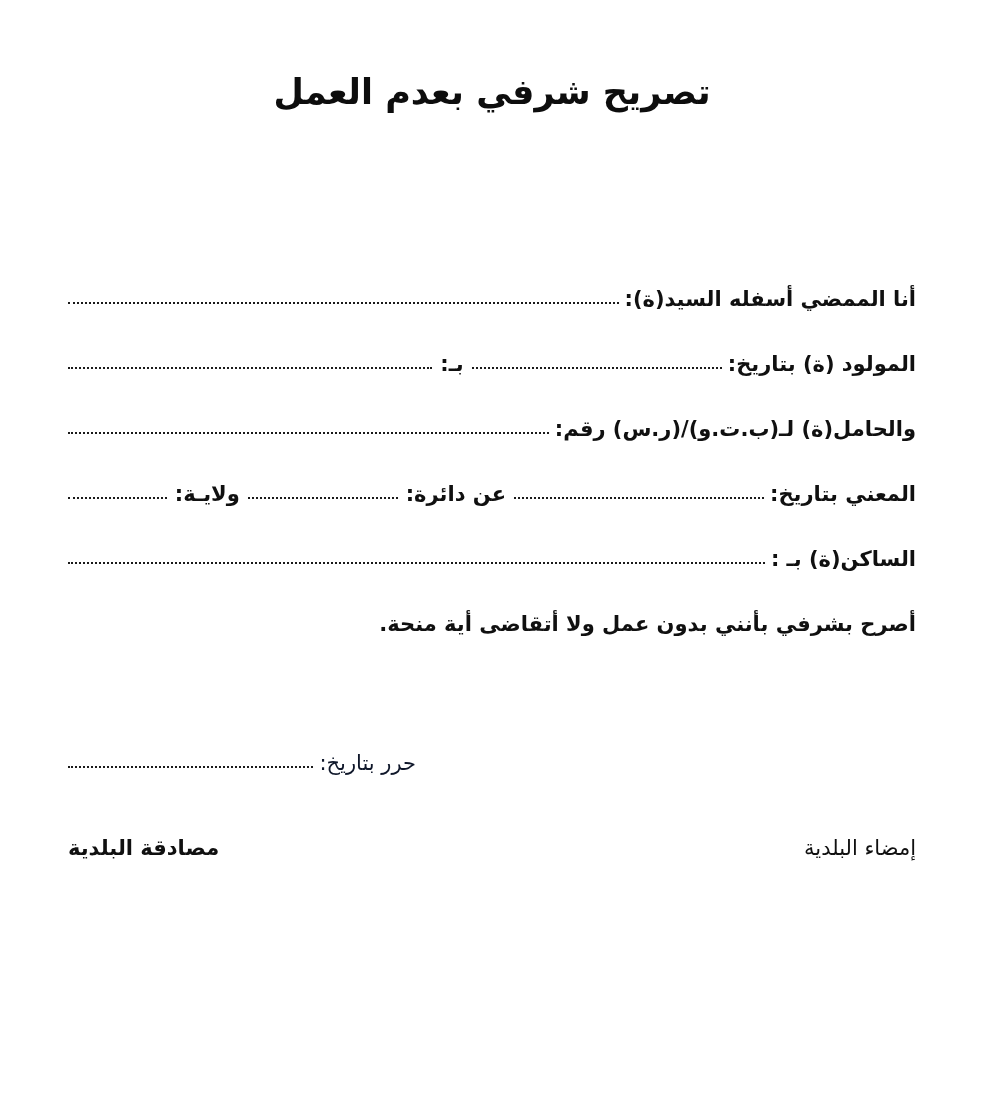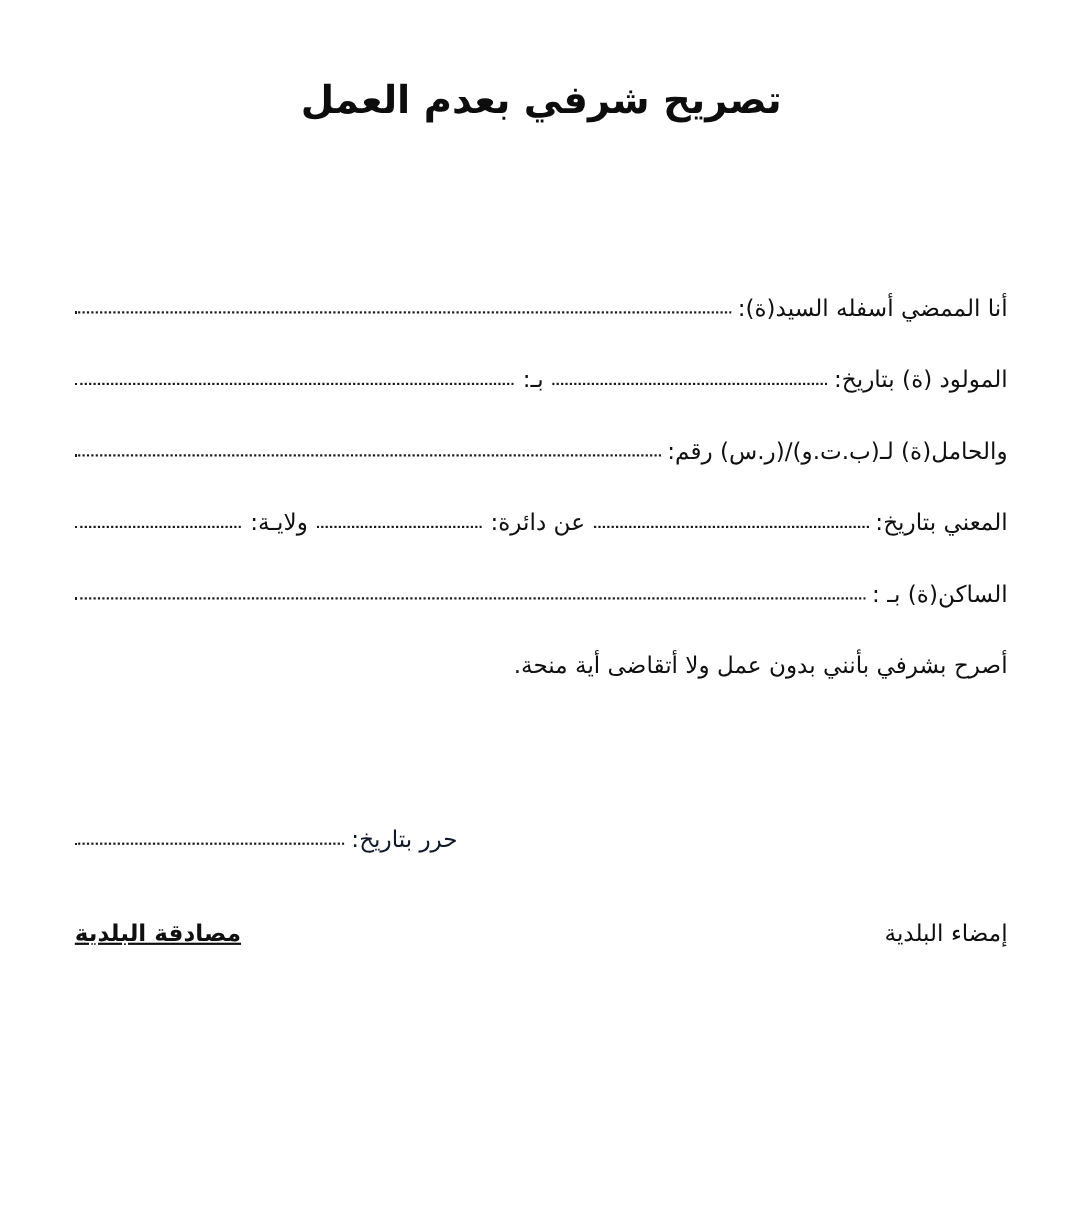--- a/index.html
+++ b/index.html
@@ -35,24 +35,25 @@
     font-weight: bold;
     letter-spacing: 0.5px;
     color: #0d0d0d;
     direction: rtl;
     white-space: nowrap;
   }
 
   
   .body-block {
     position: absolute;
-    top: 265px;
+    top: 284px;
     right: 68px;
     left: 68px;
     direction: rtl;
+    font-weight: bold;
   }
 
   .form-line {
     display: flex;
     flex-direction: row;
     align-items: baseline;
     width: 100%;
     height: 30px;
     margin-bottom: 35px;
     direction: rtl;
@@ -149,21 +150,20 @@
     color: #101010;
     white-space: nowrap;
   }
 
   .sign-right {
     font-weight: normal;
   }
 
   .sign-left {
     font-weight: bold;
-    text-decoration: underline;
   }
 </style>
 </head>
 <body>
 
 <div class="page">
 
   <div class="doc-title">تصريح شرفي بعدم العمل</div>
 
   <div class="body-block">

